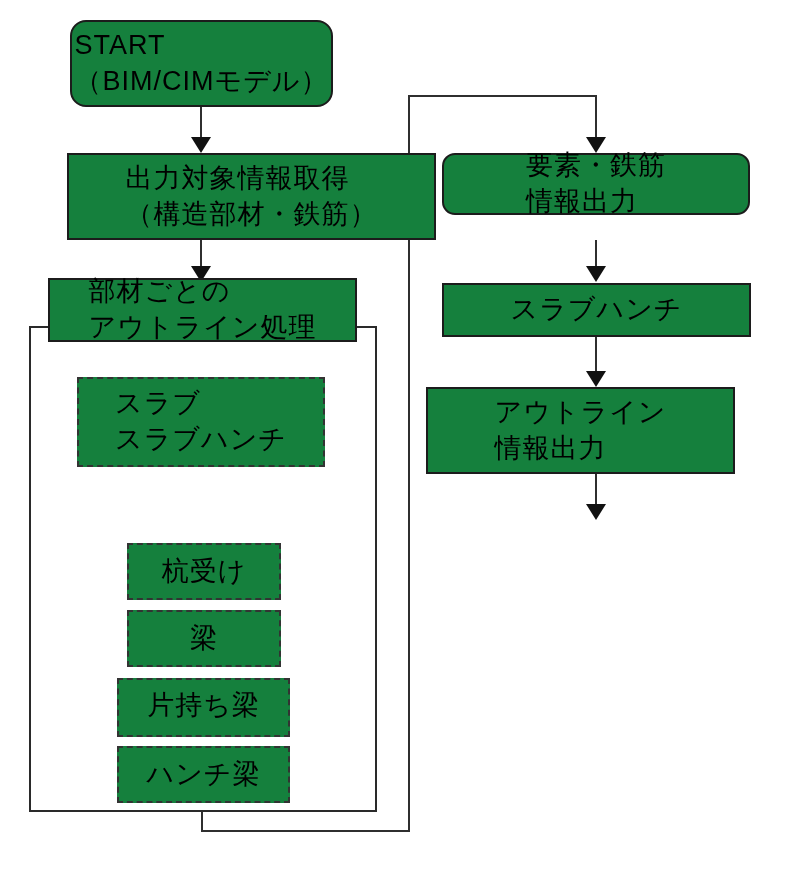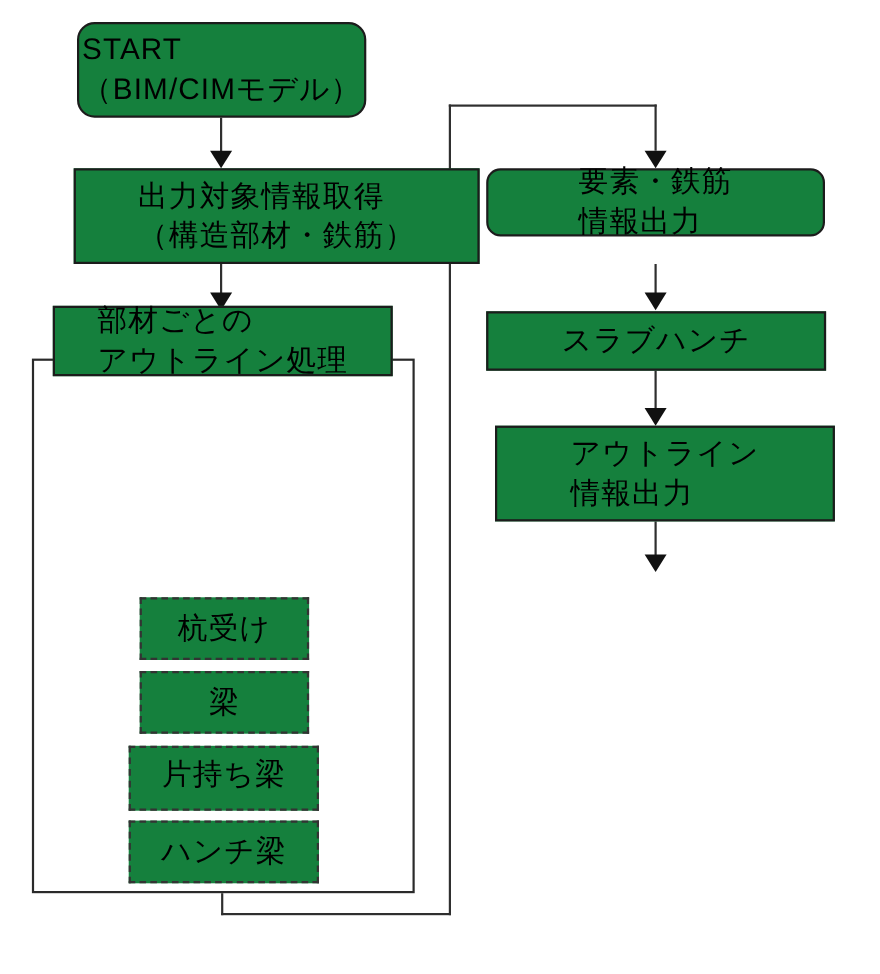--- a/index.html
+++ b/index.html
@@ -62,20 +62,22 @@
 （構造部材・鉄筋）</div>
 
   <div class="vline" style="left:200px;top:240px;height:28px;"></div>
   <div class="arrowhead" style="left:191px;top:266px;"></div>
 
   <div class="group" style="left:29px;top:326px;width:348px;height:486px;"></div>
 
   <div class="box" style="left:48px;top:278px;width:309px;height:64px;">部材ごとの
 アウトライン処理</div>
 
+  <div class="box dashed" style="left:77px;top:377px;width:248px;height:90px;">スラブ
+スラブハンチ</div>
 
 
   <div class="box dashed" style="left:127px;top:543px;width:154px;height:57px;">杭受け</div>
 
   <div class="box dashed" style="left:127px;top:610px;width:154px;height:57px;">梁</div>
 
   <div class="box dashed" style="left:117px;top:678px;width:173px;height:59px;font-family:Liberation Mono, monospace;">片持ち梁</div>
 
   <div class="box dashed" style="left:117px;top:746px;width:173px;height:57px;">ハンチ梁</div>
 
@@ -90,20 +92,20 @@
 情報出力</div>
 
   <div class="vline" style="left:595px;top:240px;height:28px;"></div>
   <div class="arrowhead" style="left:586px;top:266px;"></div>
 
   <div class="box" style="left:442px;top:283px;width:309px;height:54px;">スラブハンチ</div>
 
   <div class="vline" style="left:595px;top:337px;height:36px;"></div>
   <div class="arrowhead" style="left:586px;top:371px;"></div>
 
-  <div class="box" style="left:450px;top:387px;width:309px;height:87px;">アウトライン
+  <div class="box" style="left:426px;top:387px;width:309px;height:87px;">アウトライン
 情報出力</div>
 
   <div class="vline" style="left:595px;top:474px;height:32px;"></div>
   <div class="arrowhead" style="left:586px;top:504px;"></div>
 
 
 </div>
 
 </body></html>

